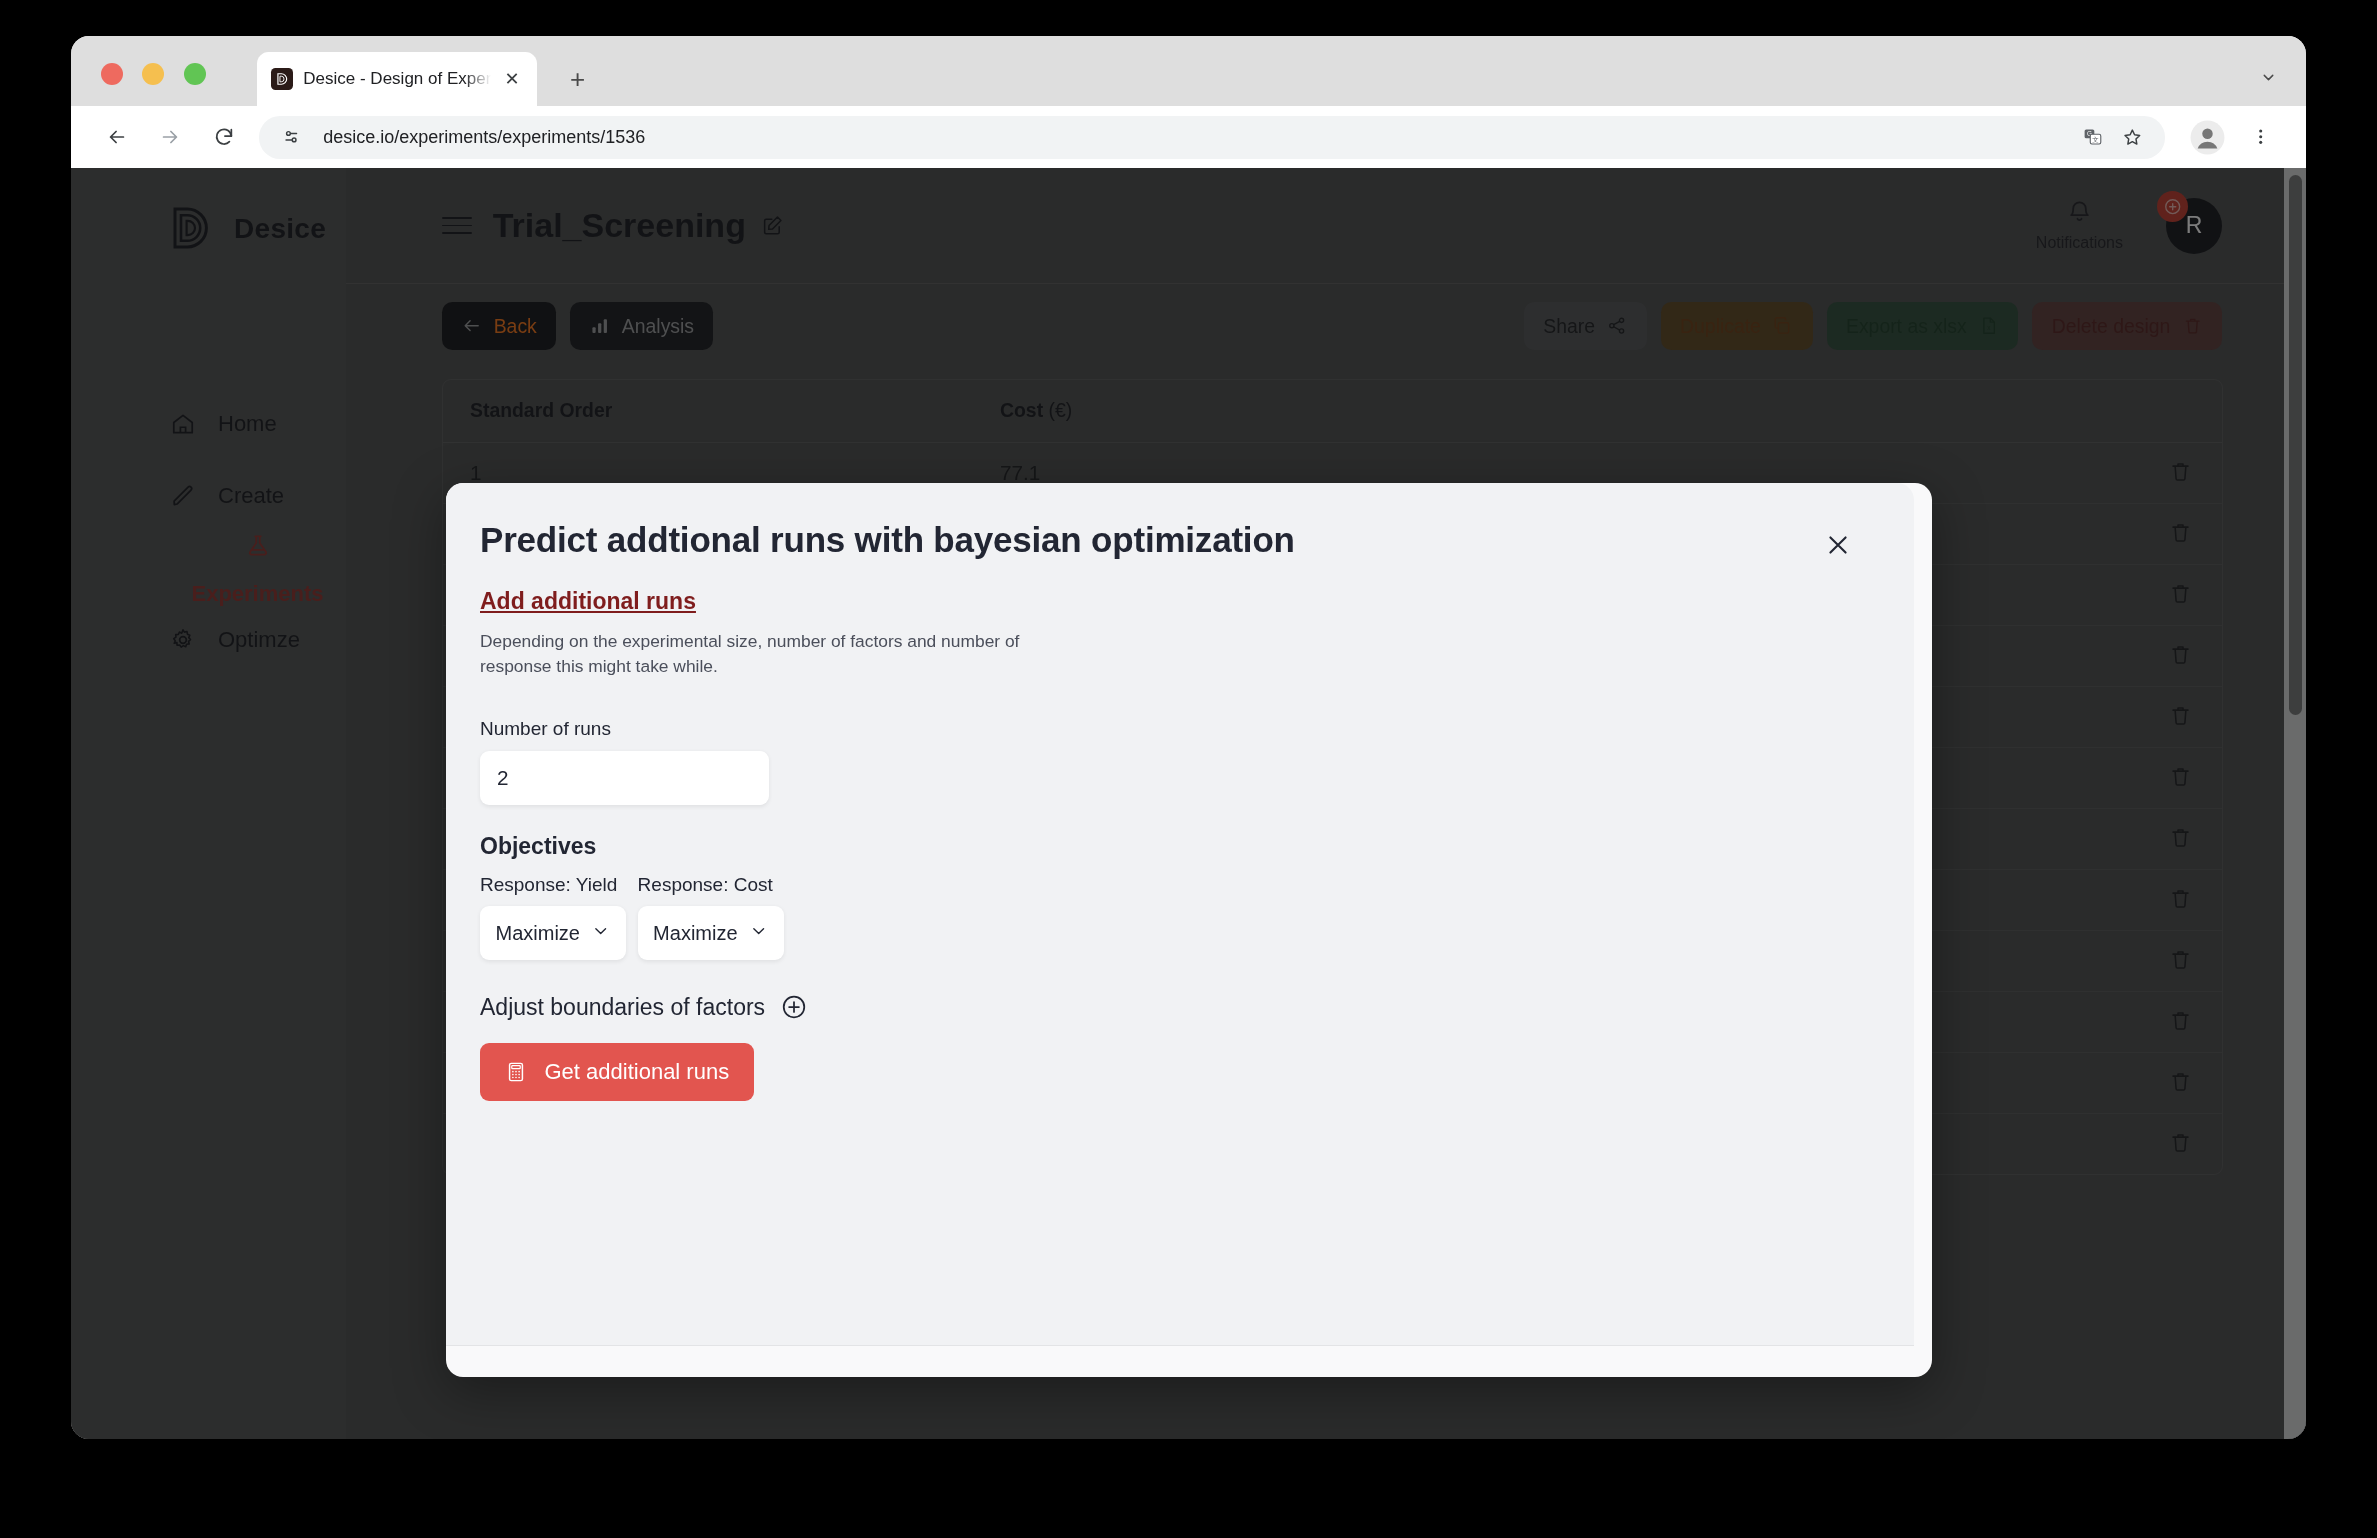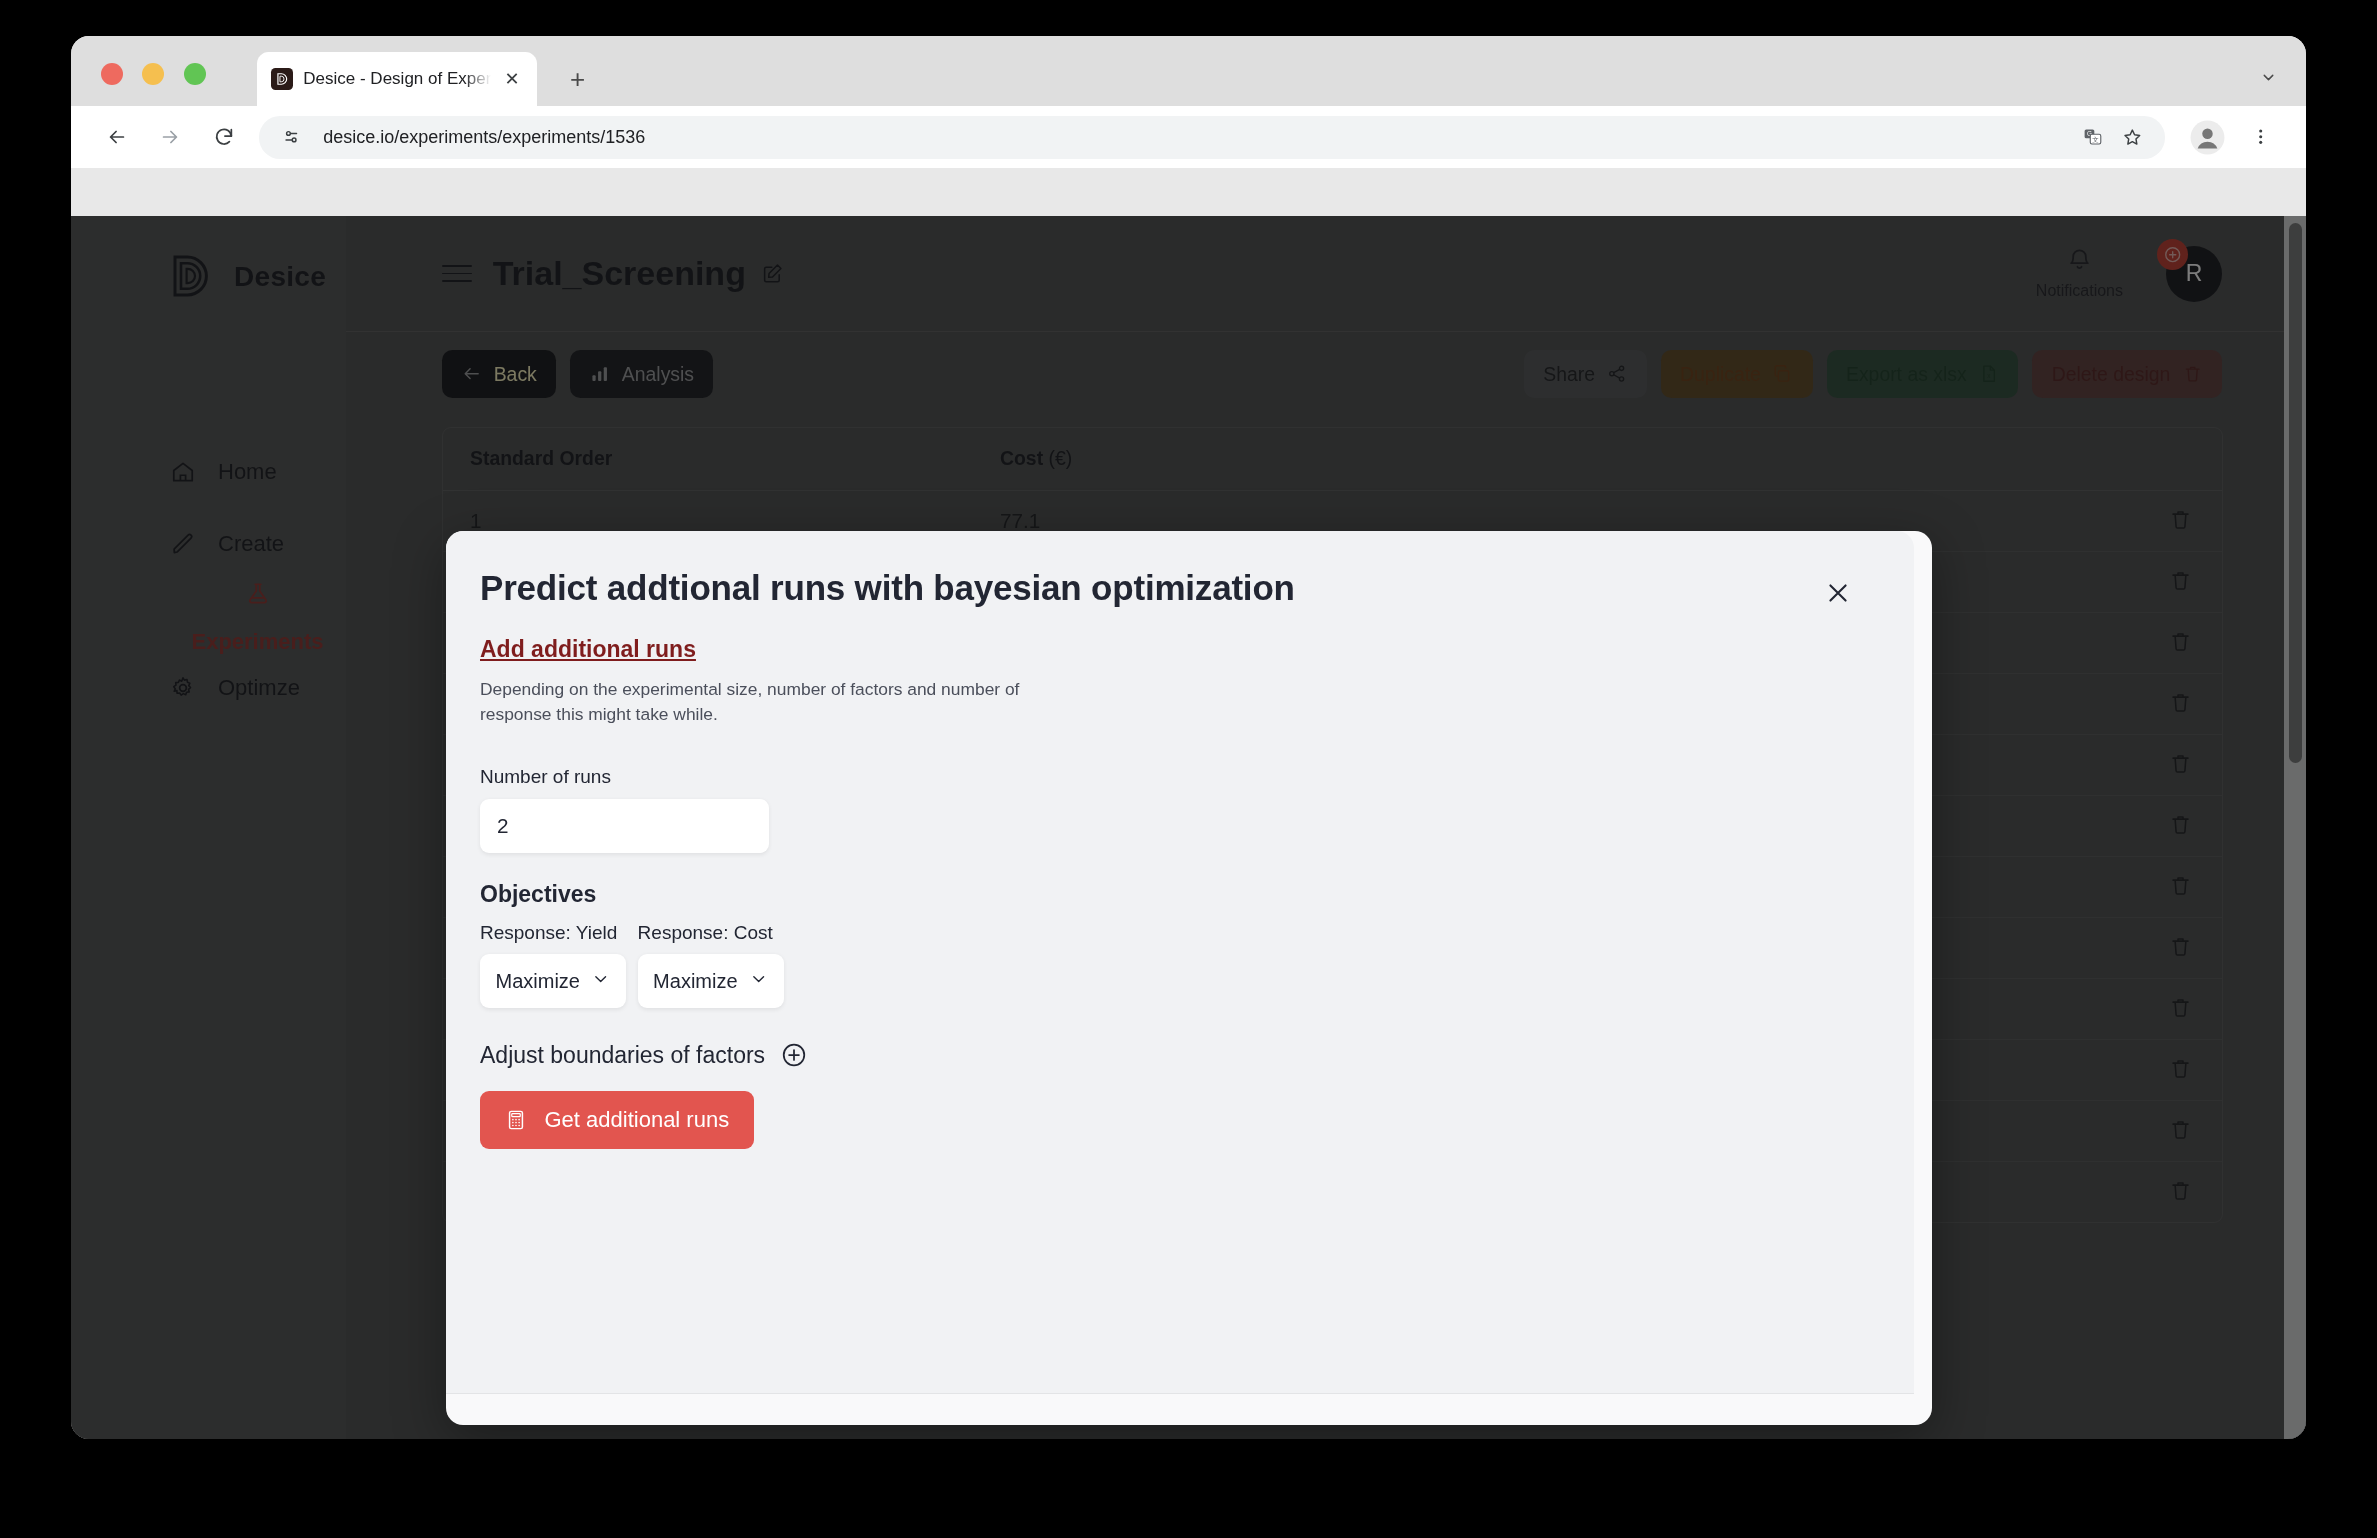--- a/index.html
+++ b/index.html
@@ -107,21 +107,20 @@
   #omnibox-right { margin-left: auto; display:flex; align-items:center; gap: 5.2px; }
   .omni-btn { width: 35px; height: 35px; display:flex; align-items:center; justify-content:center; }
 
   
   #app-viewport {
     position: absolute;
     left: 0; top: 132px;
     width: 2235px; height: 1271px;
     background: #4a4c4c;
     overflow: hidden;
-    margin-top: 48px;
   }
   
   #scrim {
     position: absolute; inset: 0;
     background: rgba(17,17,17,.55);
     z-index: 40;
   }
 
   
   #sidebar {
@@ -201,21 +200,21 @@
   .btn {
     display: inline-flex; align-items: center; gap: 11.6px;
     height: 48px; padding: 0 19.4px;
     border-radius: 10.3px;
     font-size: 19.4px;
     white-space: nowrap;
     border: none;
     font-family: inherit;
   }
   .btn .bi { width: 20.7px; height: 20.7px; display:flex; align-items:center; justify-content:center; flex:0 0 auto;}
-  #btn-back { background: #111317; color: #fef9c3; }
+  #btn-back { background: #111317; color: #f97316; }
   #btn-analysis { background: #17191d; color: #9a9c9e; margin-left: 14px; }
   #right-actions { margin-left: auto; display: flex; gap: 14px; }
   #btn-share { background: #515355; color: #1b1d21; }
   #btn-duplicate { background: #5b4520; color: #6b3a13; }
   #btn-export { background: #2c4a38; color: #1a3b26; }
   #btn-delete { background: #5b3a38; color: #53211f; }
 
   
   #table-card {
     position: absolute; left: 96px; top: 211px;

